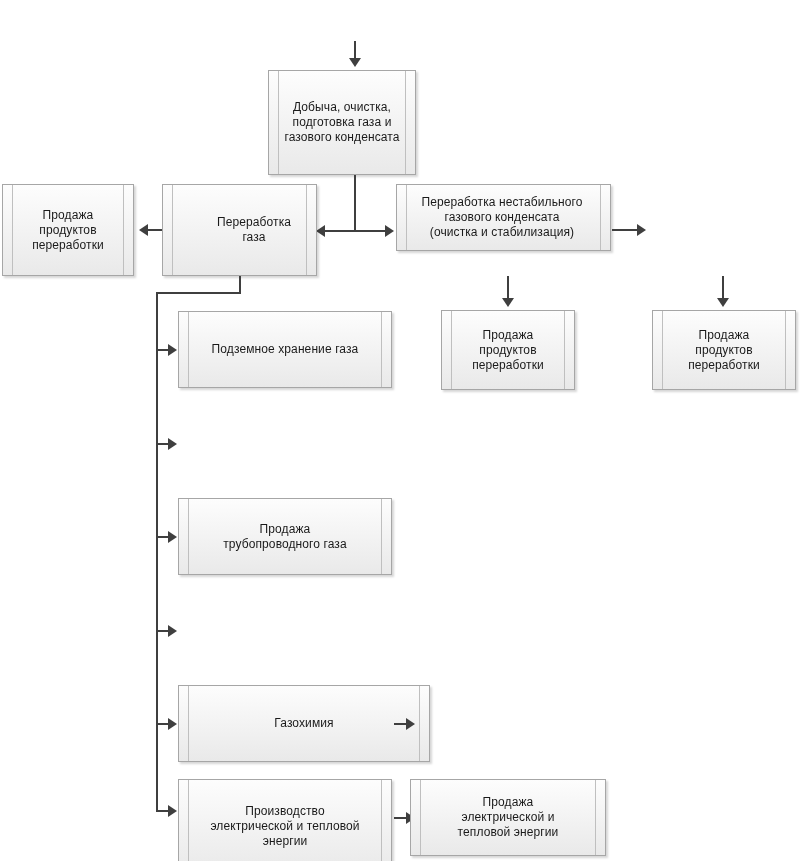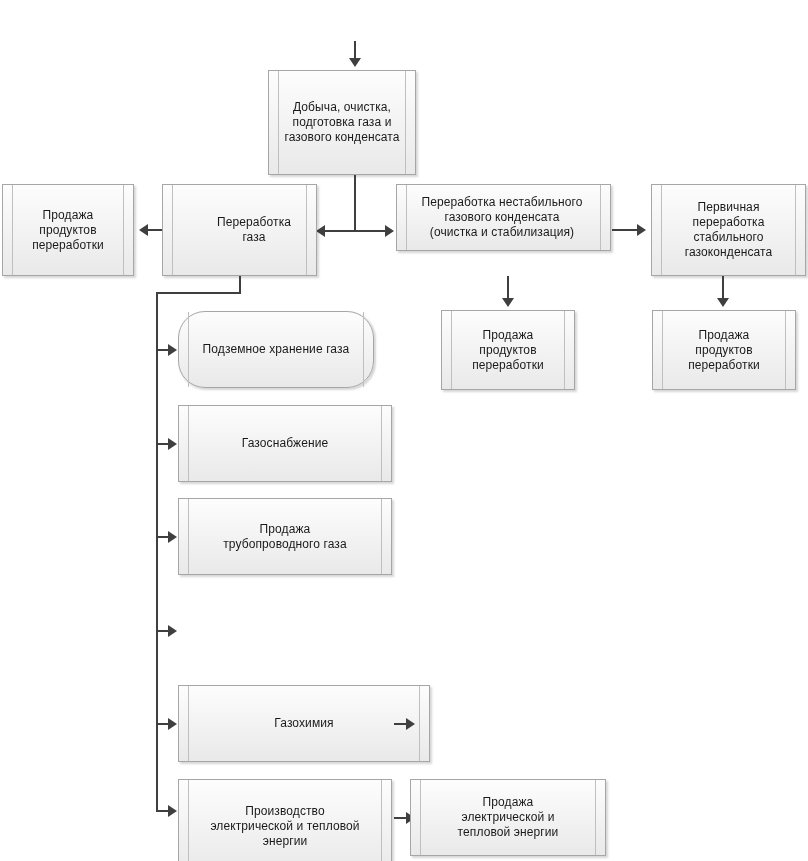--- a/index.html
+++ b/index.html
@@ -111,26 +111,20 @@
 
   <div class="node" style="left:396px;top:184px;width:215px;height:67px;padding-left:11px;">
     <span class="label">Переработка нестабильного
 газового конденсата
 (очистка и стабилизация)</span>
   </div>
 
   <div class="hline" style="left:612px;top:229px;width:25px;"></div>
   <div class="arrow right" style="left:637px;top:224px;"></div>
 
-  <div class="node" style="left:651px;top:184px;width:155px;height:92px;">
-    <span class="label">Первичная
-переработка
-стабильного
-газоконденсата</span>
-  </div>
 
   <div class="vline" style="left:507px;top:276px;height:28px;"></div>
   <div class="arrow down" style="left:502px;top:298px;"></div>
 
   <div class="node" style="left:441px;top:310px;width:134px;height:80px;">
     <span class="label">Продажа
 продуктов
 переработки</span>
   </div>
 
@@ -158,27 +152,24 @@
   <div class="arrow right" style="left:168px;top:531px;"></div>
 
   <div class="hline" style="left:156px;top:630px;width:14px;"></div>
   <div class="arrow right" style="left:168px;top:625px;"></div>
 
   <div class="hline" style="left:156px;top:723px;width:14px;"></div>
   <div class="arrow right" style="left:168px;top:718px;"></div>
 
   <div class="arrow right" style="left:168px;top:805px;"></div>
 
-  <div class="node" style="left:178px;top:311px;width:196px;height:77px;border-radius:27px;">
+  <div class="node" style="left:178px;top:311px;width:214px;height:77px;">
     <span class="label">Подземное хранение газа</span>
   </div>
 
-  <div class="node" style="left:178px;top:405px;width:214px;height:77px;">
-    <span class="label">Газоснабжение</span>
-  </div>
 
   <div class="node" style="left:178px;top:498px;width:214px;height:77px;">
     <span class="label">Продажа
 трубопроводного газа</span>
   </div>
 
 
   <div class="node" style="left:178px;top:685px;width:252px;height:77px;">
     <span class="label">Газохимия</span>
   </div>

